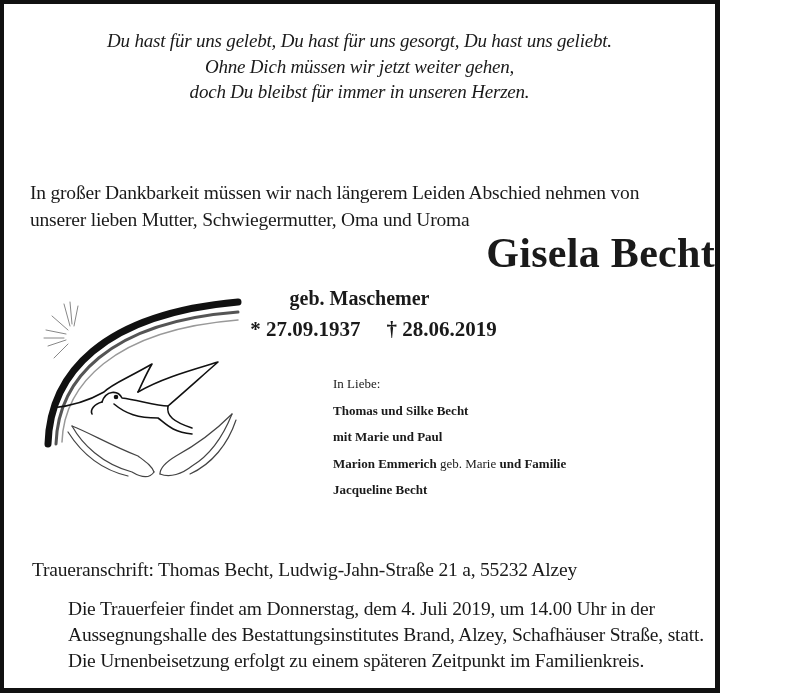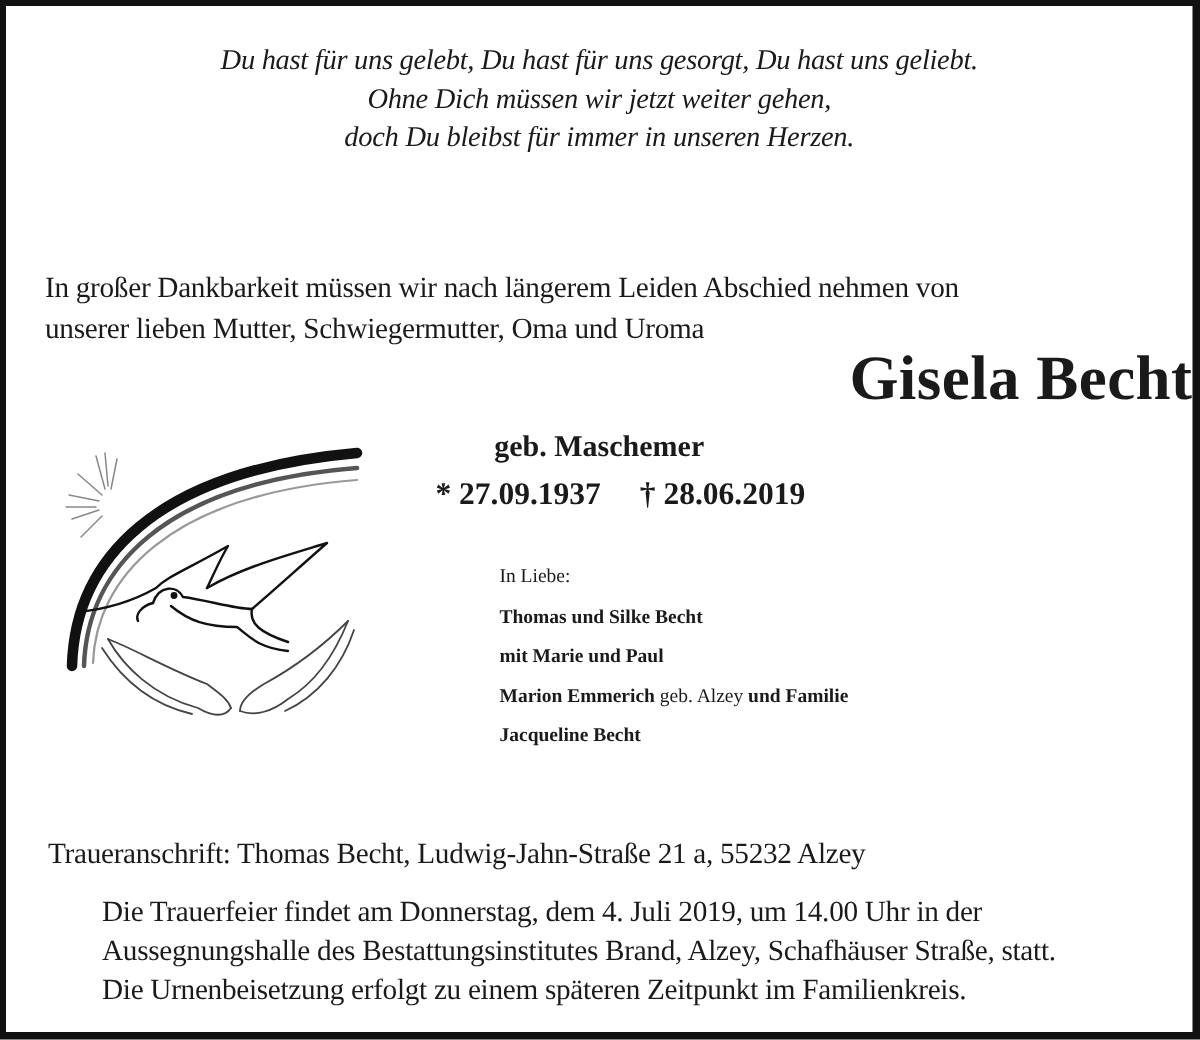--- a/index.html
+++ b/index.html
@@ -1,19 +1,19 @@
 <!DOCTYPE html>
 <html><head>
 <meta charset="utf-8">
 <style>
   html, body { margin: 0; padding: 0; background: #fff; }
   body { width: 800px; height: 693px; overflow: hidden; }
   .frame {
     position: absolute; left: 0; top: 0;
-    width: 800px; height: 693px; box-sizing: border-box;
+    width: 720px; height: 693px; box-sizing: border-box;
     border-top: 4px solid #111; border-left: 4px solid #111;
     border-right: 5px solid #111; border-bottom: 5px solid #111;
     background: #fff;
     font-family: "Liberation Serif", "DejaVu Serif", serif;
     color: #1a1a1a;
   }
   .motto {
     position: absolute; left: 0; right: 0; top: 24px;
     text-align: center; font-style: italic; font-size: 19px; line-height: 25.5px;
     letter-spacing: -0.2px;
@@ -114,21 +114,21 @@
         <path d="M194 126 C 186 150, 170 170, 148 180"></path>
         <path d="M190 120 C 176 134, 156 150, 134 162 C 124 168, 118 174, 118 180"></path>
       </g>
     </svg>
   </div>
 
   <div class="signers">
     <div>In Liebe:</div>
     <div class="b">Thomas und Silke Becht</div>
     <div class="b">mit Marie und Paul</div>
-    <div><span class="b">Marion Emmerich</span><span> geb. Alzey </span><span class="b">und Familie</span></div>
+    <div><span class="b">Marion Emmerich</span><span> geb. Marie </span><span class="b">und Familie</span></div>
     <div class="b">Jacqueline Becht</div>
   </div>
 
   <div class="address">Traueranschrift: Thomas Becht, Ludwig-Jahn-Straße 21 a, 55232 Alzey</div>
 
   <div class="ceremony">
     <div>Die Trauerfeier findet am Donnerstag, dem 4. Juli 2019, um 14.00 Uhr in der</div>
     <div>Aussegnungshalle des Bestattungsinstitutes Brand, Alzey, Schafhäuser Straße, statt.</div>
     <div>Die Urnenbeisetzung erfolgt zu einem späteren Zeitpunkt im Familienkreis.</div>
   </div>

